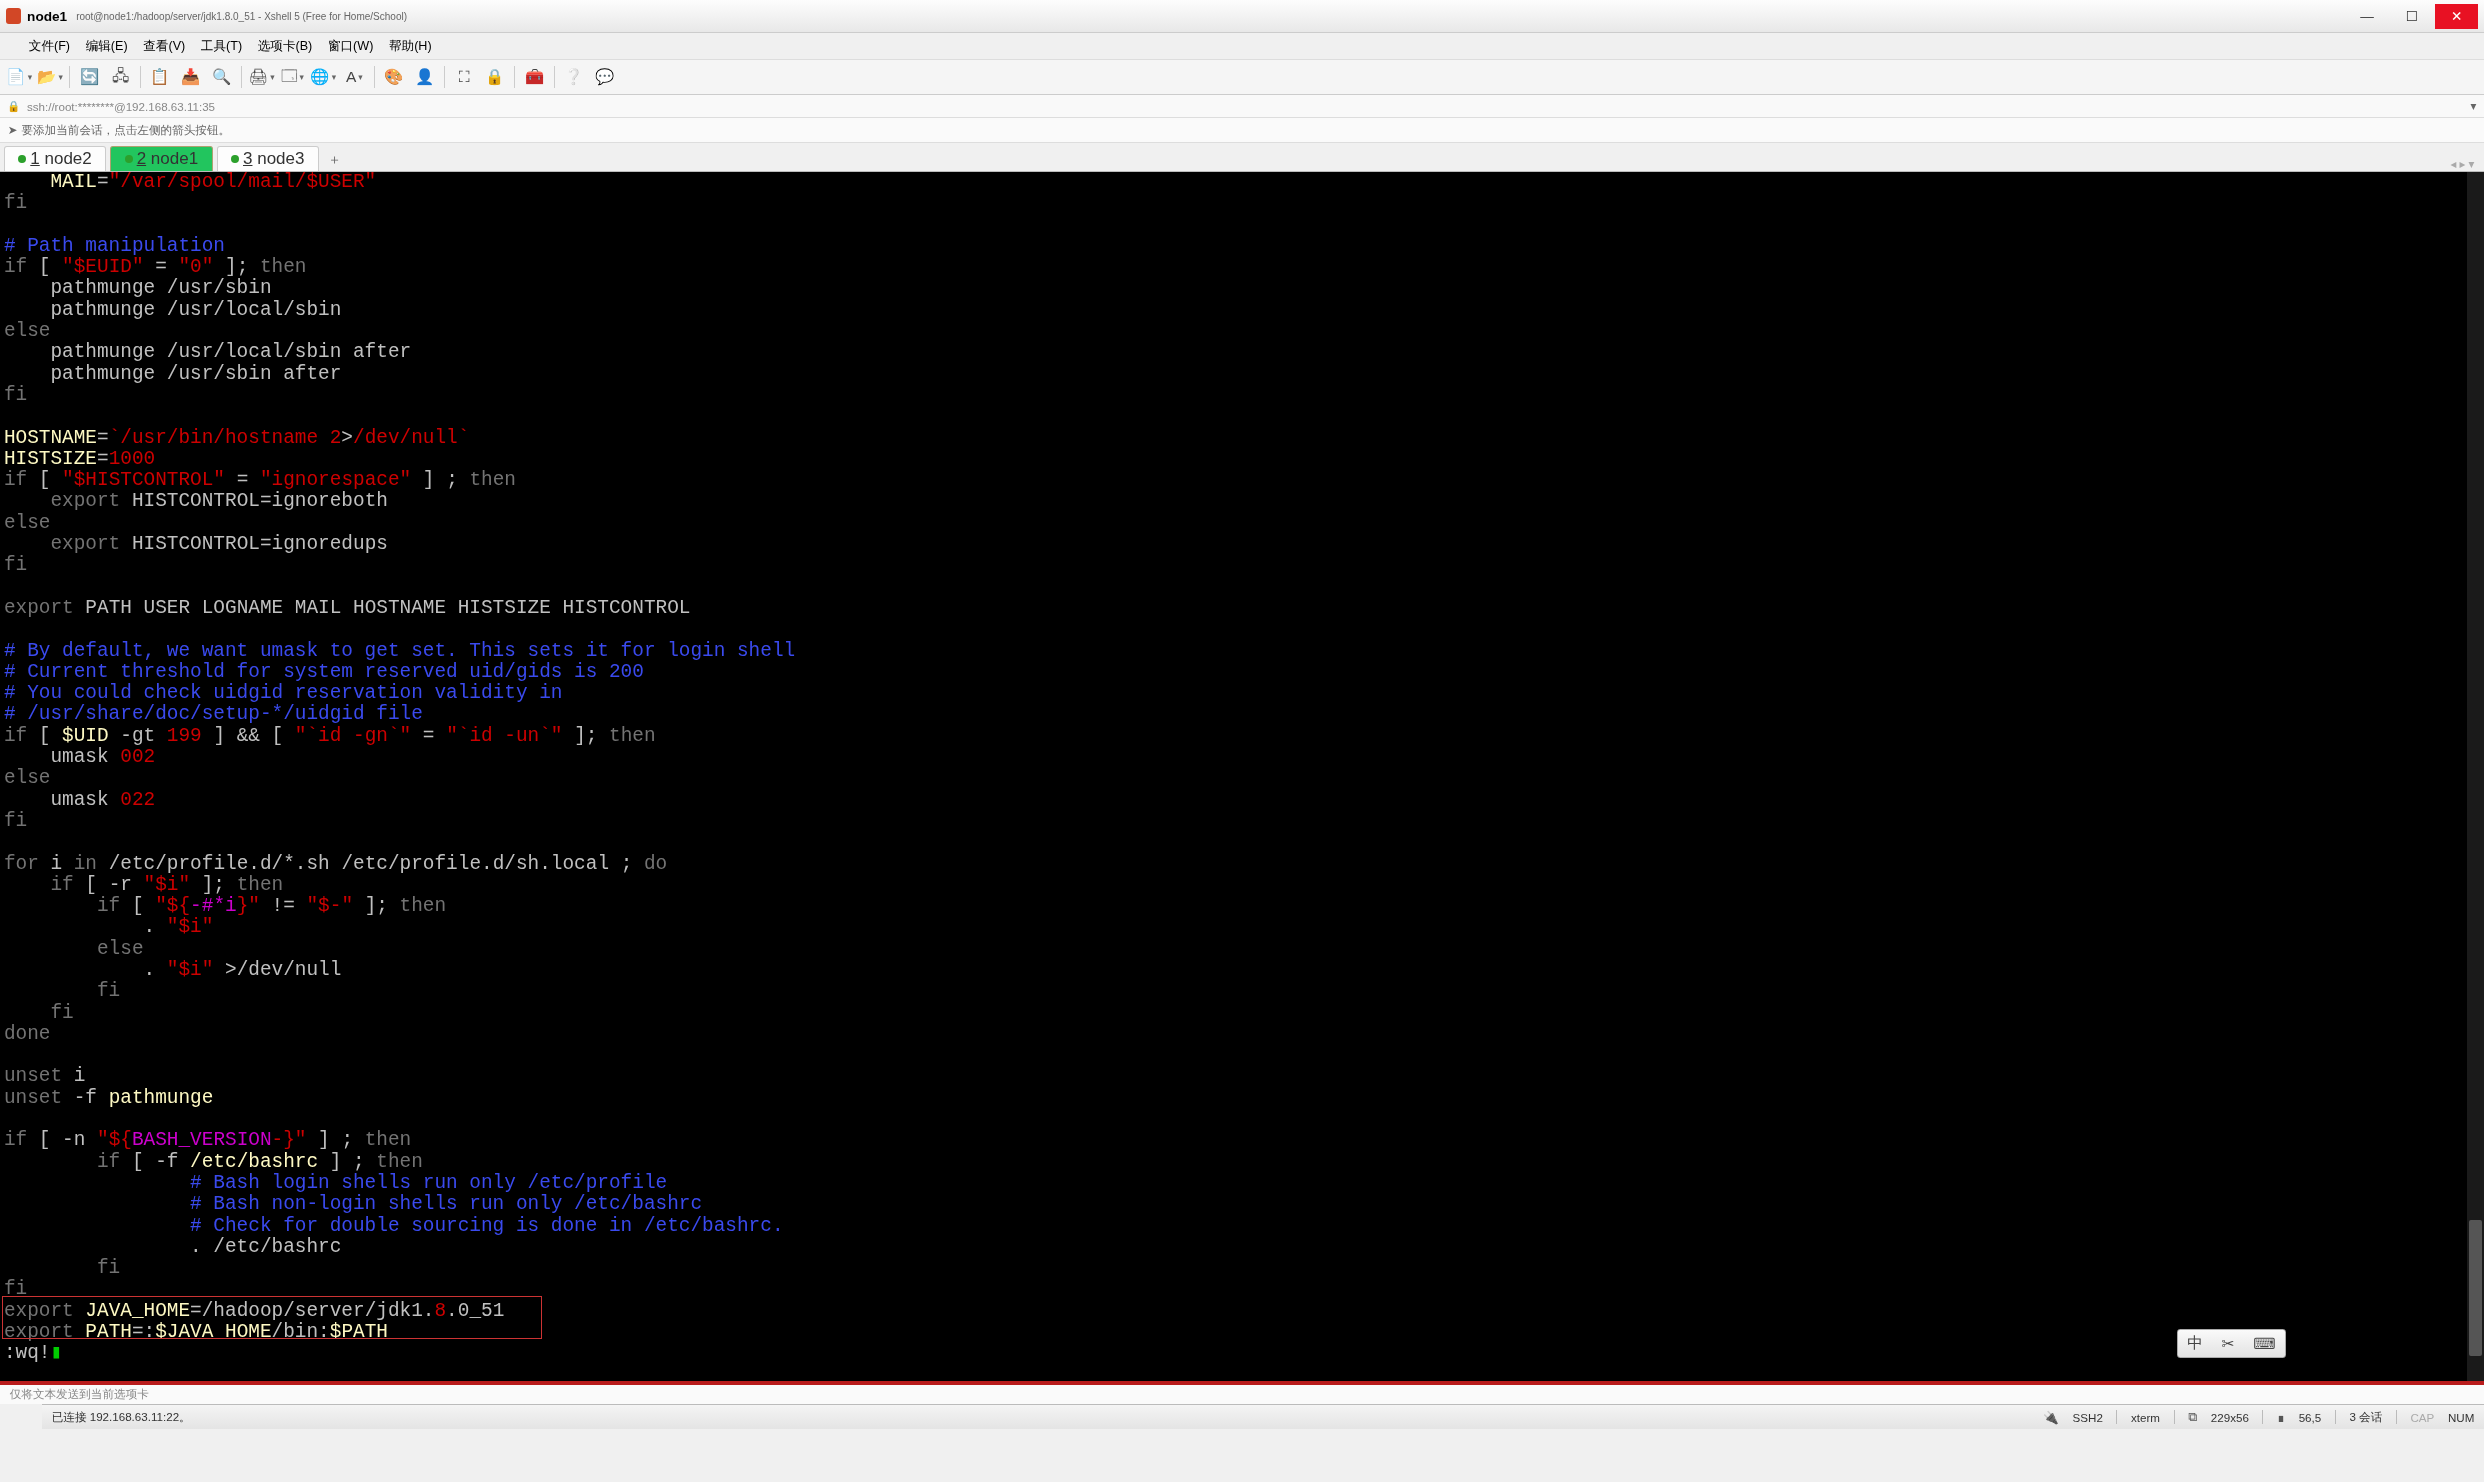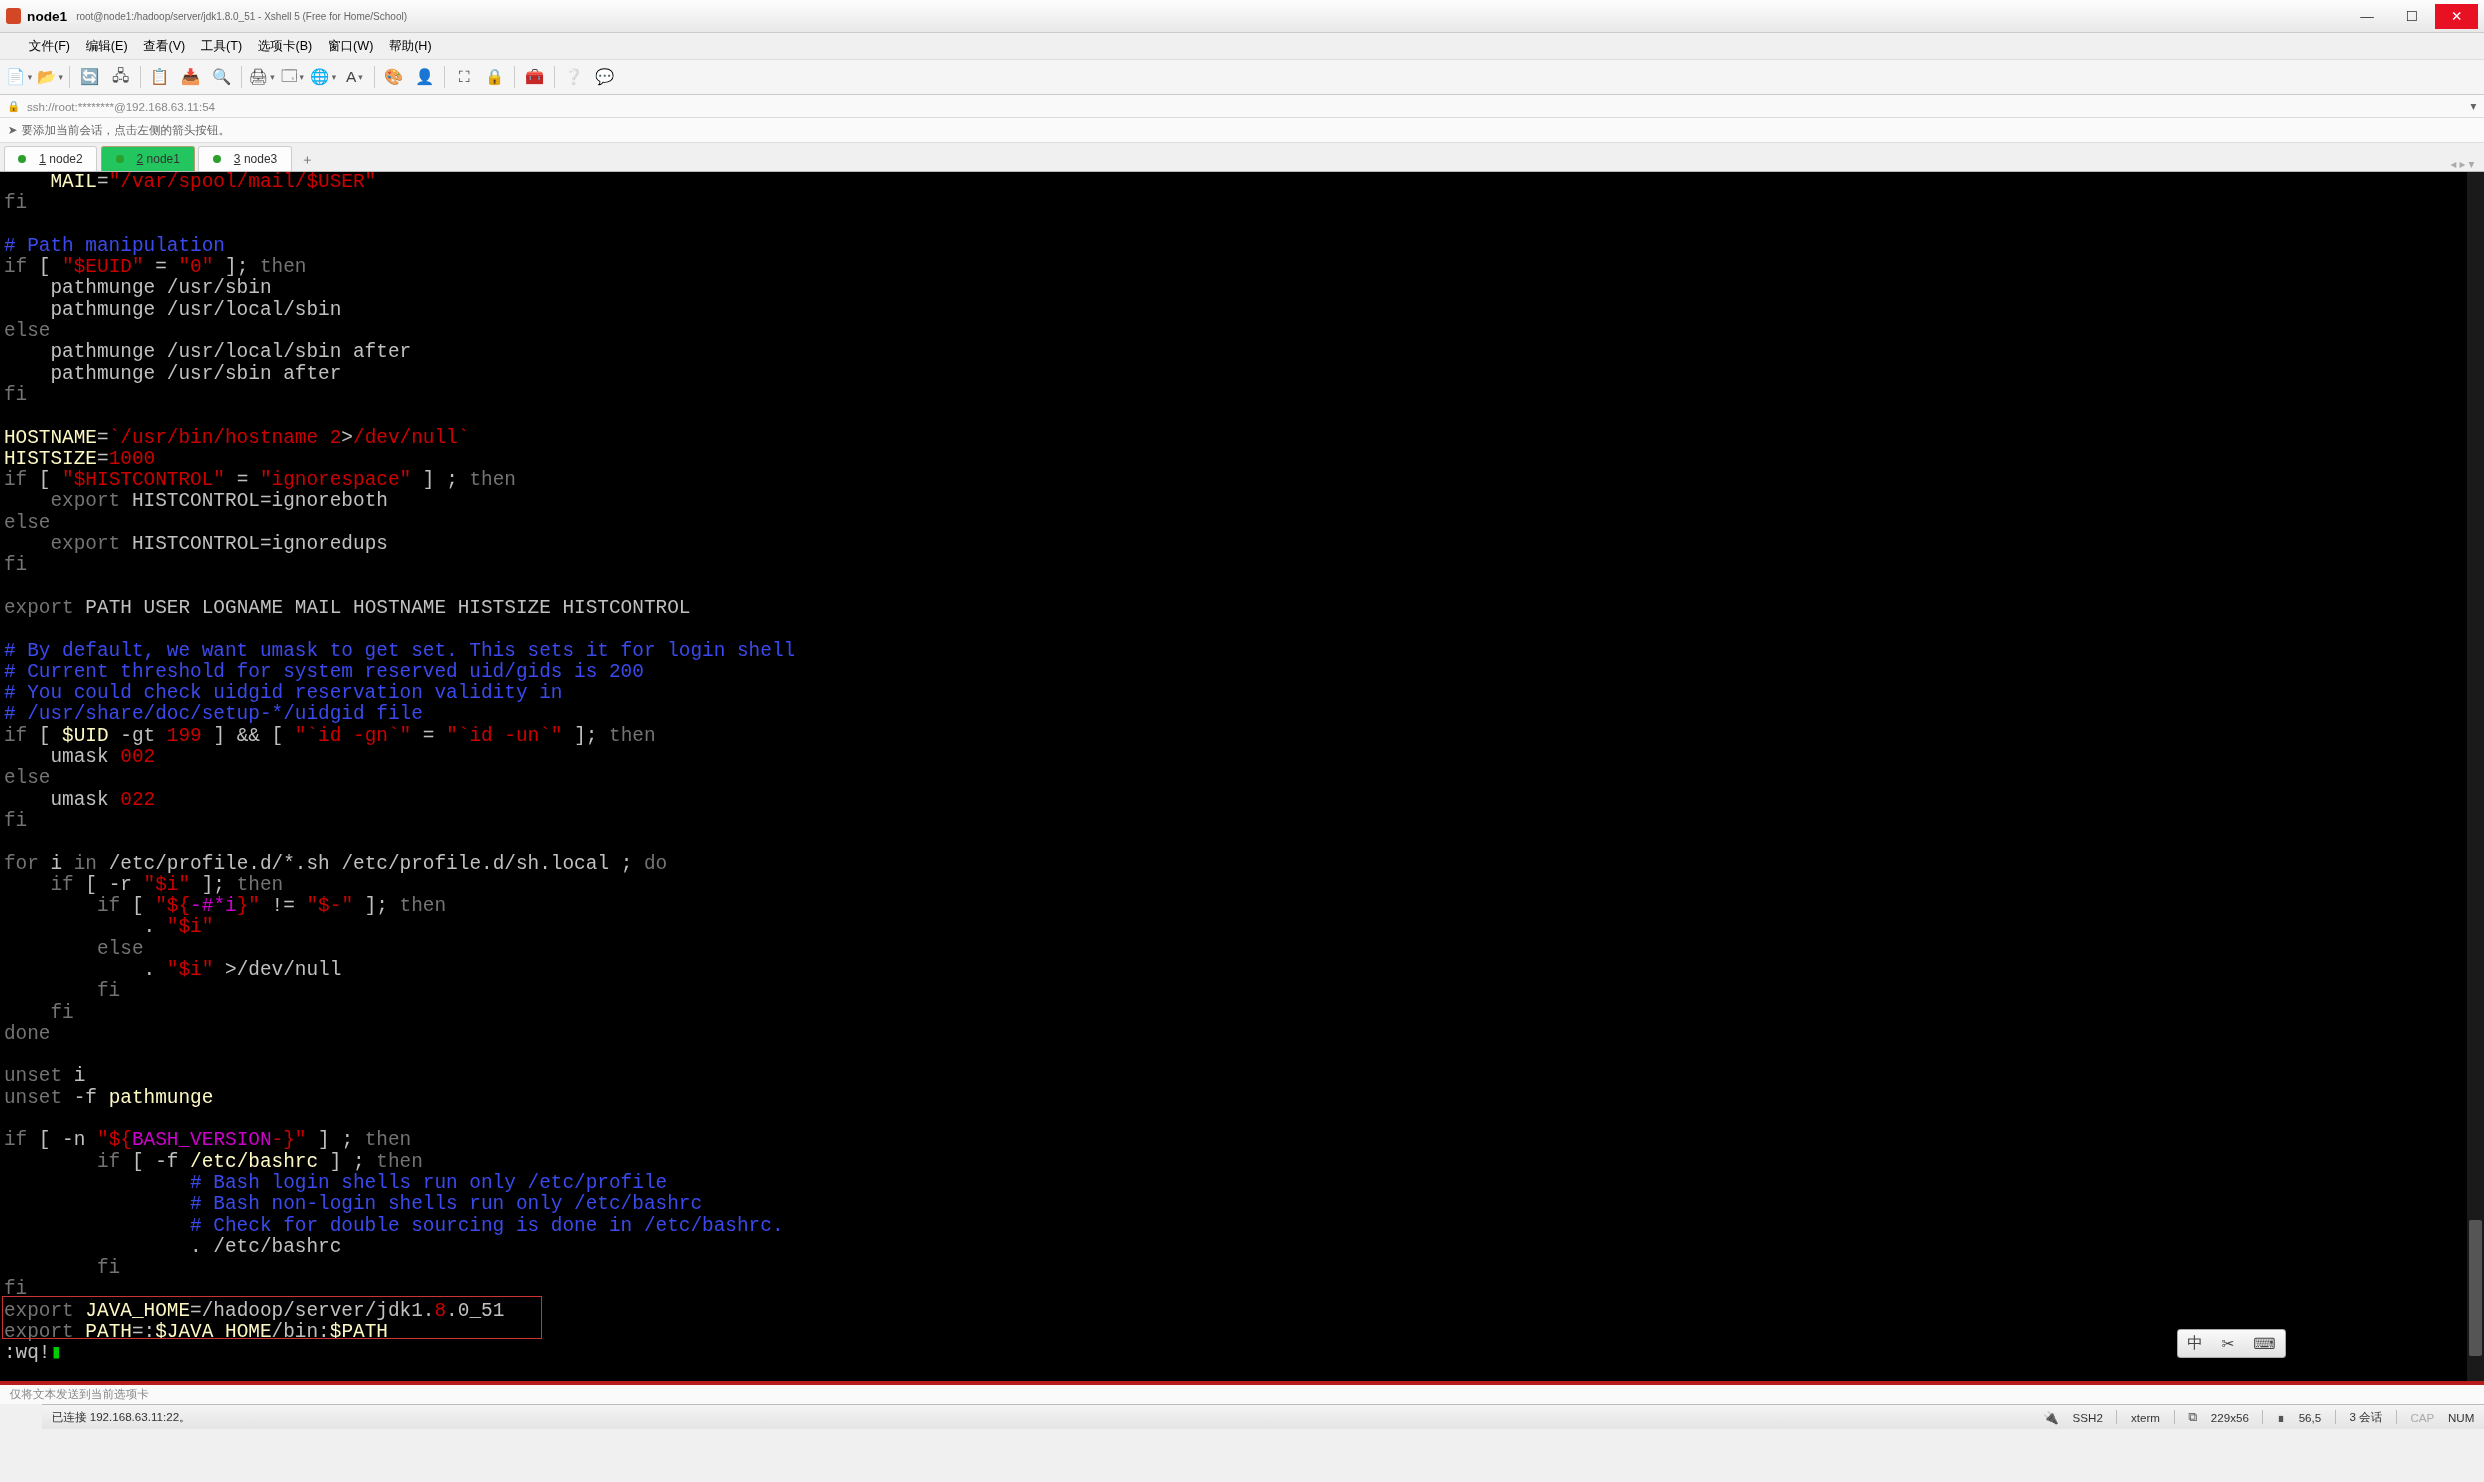--- a/index.html
+++ b/index.html
@@ -27,21 +27,21 @@
 
 .addrbar { height: 23px; background: #f9f9f9; display: flex; align-items: center; padding: 0 7.8px; border-bottom: 1px solid #ddd; font-size: 11.6px; color: #888; gap: 5.8px; }
 .addrbar .lock { font-size: 10.7px; }
 .addrbar .dd { margin-left: auto; color: #666; }
 
 
 .helper { height: 25px; background: #fafafa; display: flex; align-items: center; padding: 0 7.8px; border-bottom: 1px solid #ddd; font-size: 11.6px; color: #666; gap: 3.9px; }
 
 
 .tabs { height: 29px; background: #f0f0f0; display: flex; align-items: flex-end; padding: 0 3.9px; border-bottom: 1px solid #bbb; gap: 3.9px; }
-.tab { height: 25px; padding: 0 13.6px; display: flex; align-items: center; background: #fdfdfd; border: 1px solid #ccc; border-bottom: none; border-radius: 2.9px 2.9px 0 0; font-size: 12px; color: #333; gap: 13px; }
+.tab { height: 25px; padding: 0 13.6px; display: flex; align-items: center; background: #fdfdfd; border: 1px solid #ccc; border-bottom: none; border-radius: 2.9px 2.9px 0 0; font-size: 17px; color: #333; gap: 4px; }
 .tab .dot { width: 7.8px; height: 7.8px; border-radius: 50%; background: #2ca02c; }
 .tab.active { background: #22c55e; border-color: #b0a070; }
 .tab u { text-decoration: underline; }
 .tabs .plus { width: 23px; height: 21.3px; display: flex; align-items: center; justify-content: center; color: #666; font-size: 13.6px; }
 .tabs .right { margin-left: auto; display: flex; gap: 5.8px; color: #aaa; font-size: 11.6px; padding-right: 5.8px; }
 
 
 .terminal-wrap { position: relative; background: #000; height: 1209px; }
 .terminal { font-family: "Consolas","Courier New",monospace; font-size: 19.4px; line-height: 21.3px; color: #ccc; white-space: pre; padding: 0 3.9px; }
 .c-w { color: #c0c0c0; }
@@ -114,21 +114,21 @@
   <div class="tbtn">🔒</div>
   <div class="sep"></div>
   <div class="tbtn">🧰</div>
   <div class="sep"></div>
   <div class="tbtn">❔</div>
   <div class="tbtn">💬</div>
 </div>
 
 <div class="addrbar">
   <span class="lock">🔒</span>
-  <span>ssh://root:********@192.168.63.11:54</span>
+  <span>ssh://root:********@192.168.63.11:35</span>
   <span class="dd">▾</span>
 </div>
 
 <div class="helper">
   <span>➤</span>
   <span>要添加当前会话，点击左侧的箭头按钮。</span>
 </div>
 
 <div class="tabs">
   <div class="tab">

